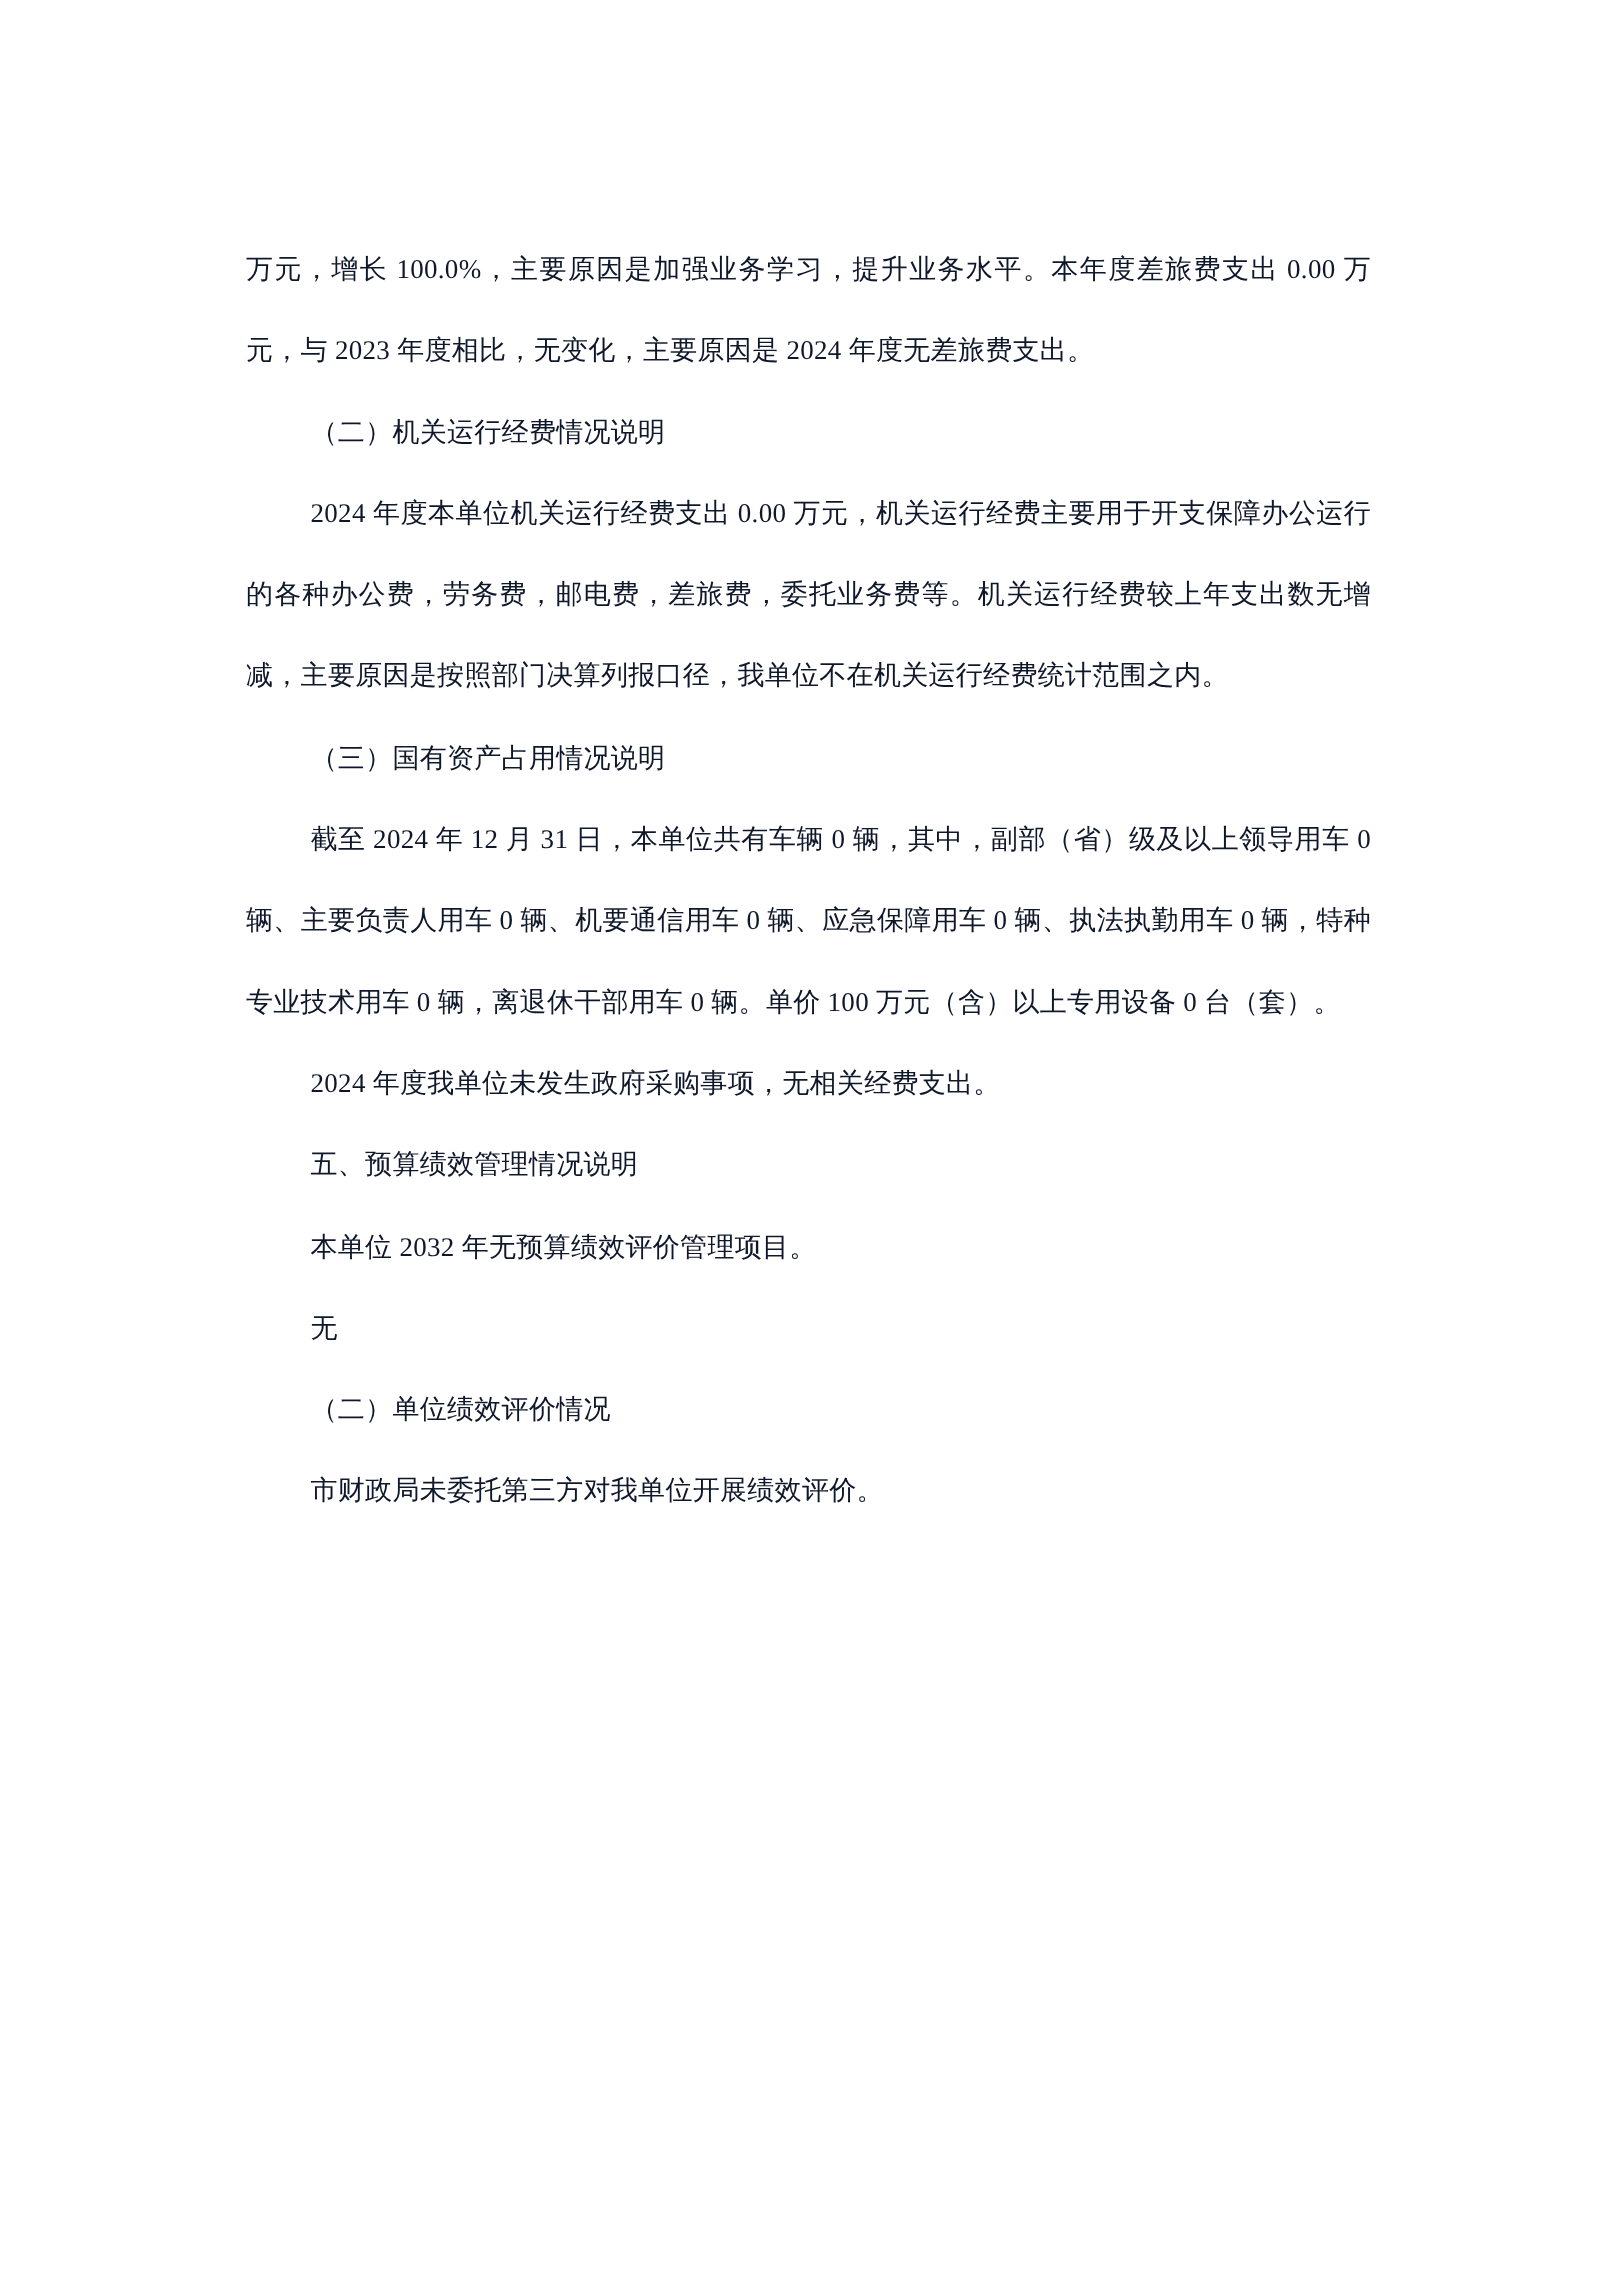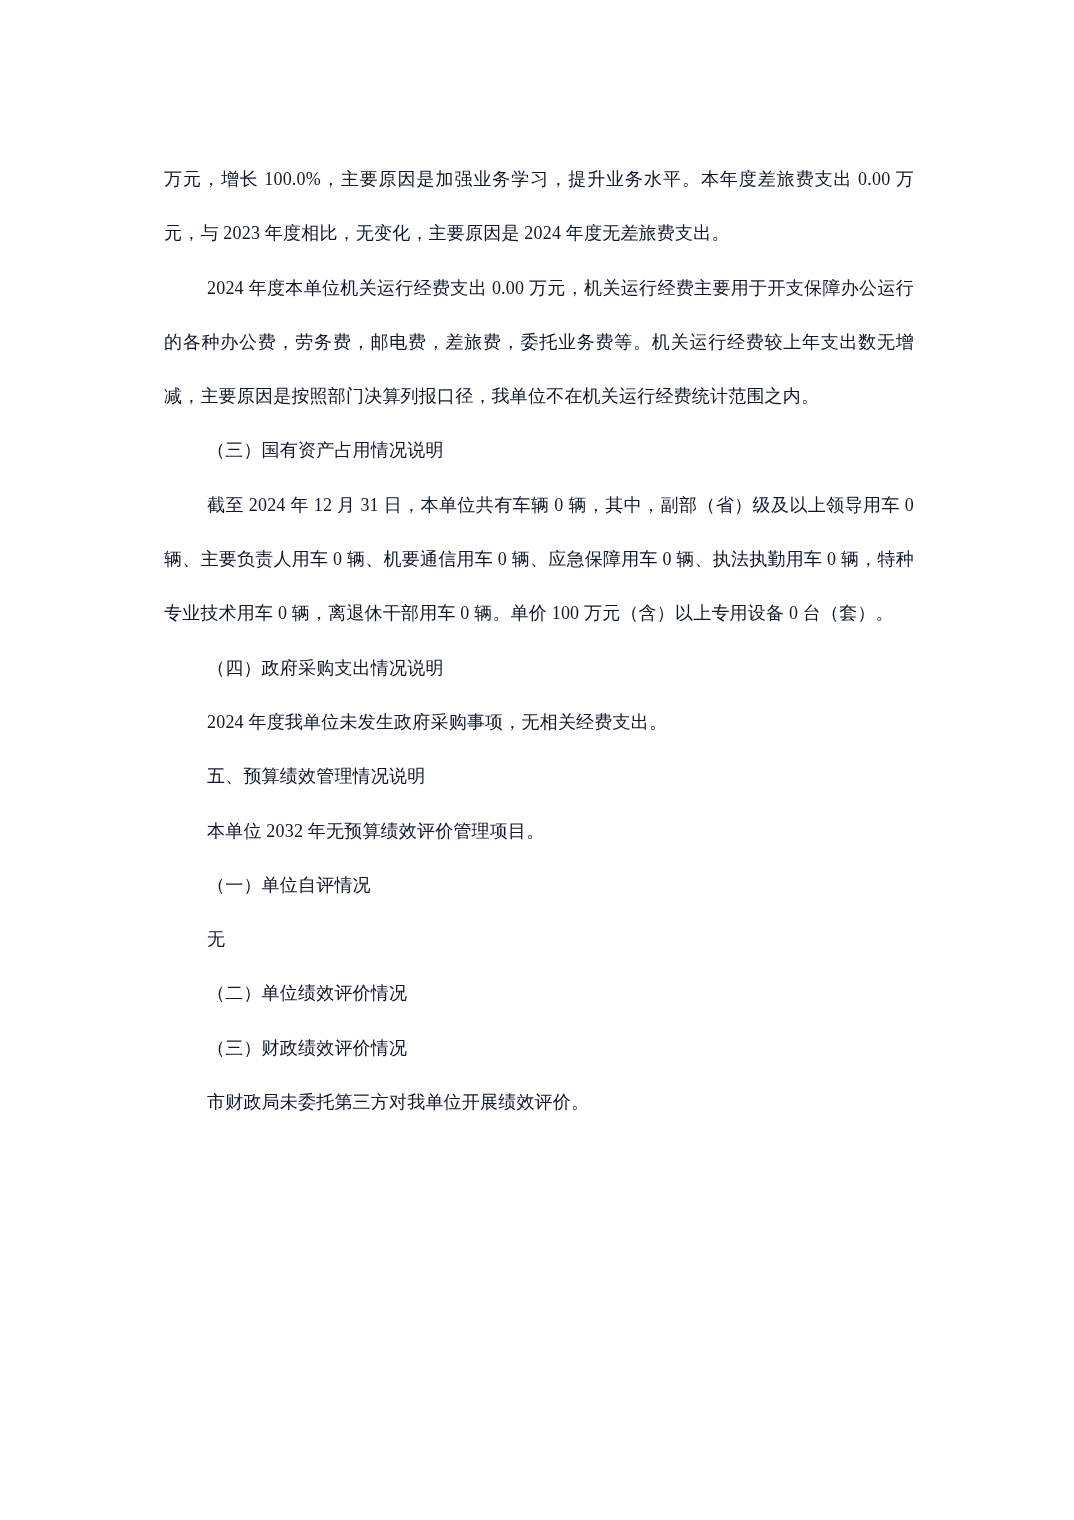--- a/index.html
+++ b/index.html
@@ -18,25 +18,23 @@
   }
   .page p { margin: 0; padding: 0; }
   .indent { text-indent: 43px; }
   .heading { text-indent: 43px; }
 </style>
 </head>
 <body>
 
 <div class="page">
   <p class="para">万元，增长 100.0%，主要原因是加强业务学习，提升业务水平。本年度差旅费支出 0.00 万元，与 2023 年度相比，无变化，主要原因是 2024 年度无差旅费支出。</p>
+  <p class="heading">（二）机关运行经费情况说明</p>
   <p class="indent">2024 年度本单位机关运行经费支出 0.00 万元，机关运行经费主要用于开支保障办公运行的各种办公费，劳务费，邮电费，差旅费，委托业务费等。机关运行经费较上年支出数无增减，主要原因是按照部门决算列报口径，我单位不在机关运行经费统计范围之内。</p>
   <p class="heading">（三）国有资产占用情况说明</p>
   <p class="indent">截至 2024 年 12 月 31 日，本单位共有车辆 0 辆，其中，副部（省）级及以上领导用车 0 辆、主要负责人用车 0 辆、机要通信用车 0 辆、应急保障用车 0 辆、执法执勤用车 0 辆，特种专业技术用车 0 辆，离退休干部用车 0 辆。单价 100 万元（含）以上专用设备 0 台（套）。</p>
-  <p class="heading">（四）政府采购支出情况说明</p>
   <p class="indent">2024 年度我单位未发生政府采购事项，无相关经费支出。</p>
   <p class="heading">五、预算绩效管理情况说明</p>
   <p class="indent">本单位 2032 年无预算绩效评价管理项目。</p>
-  <p class="heading">（一）单位自评情况</p>
   <p class="indent">无</p>
   <p class="heading">（二）单位绩效评价情况</p>
-  <p class="heading">（三）财政绩效评价情况</p>
   <p class="indent">市财政局未委托第三方对我单位开展绩效评价。</p>
 </div>
 
 </body></html>

